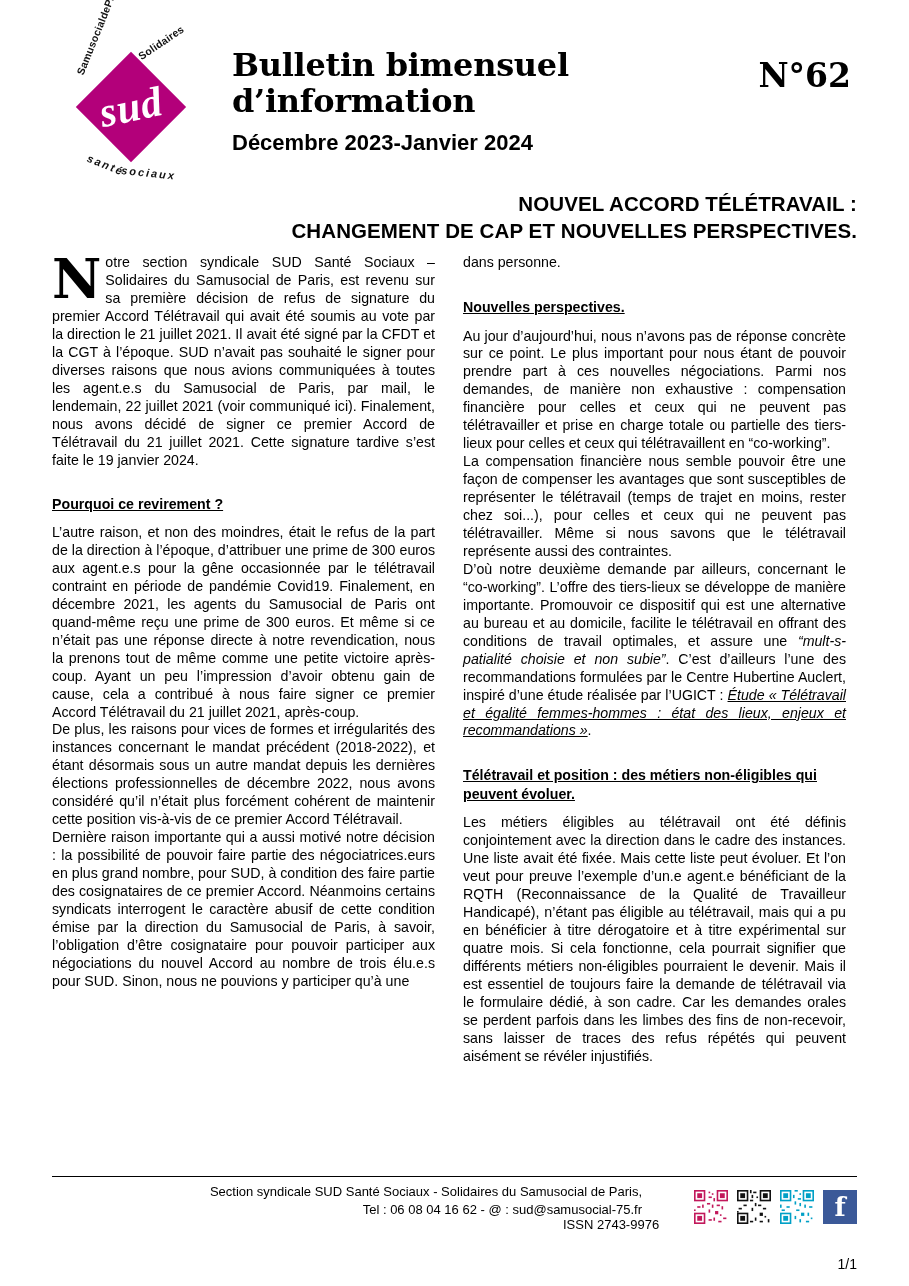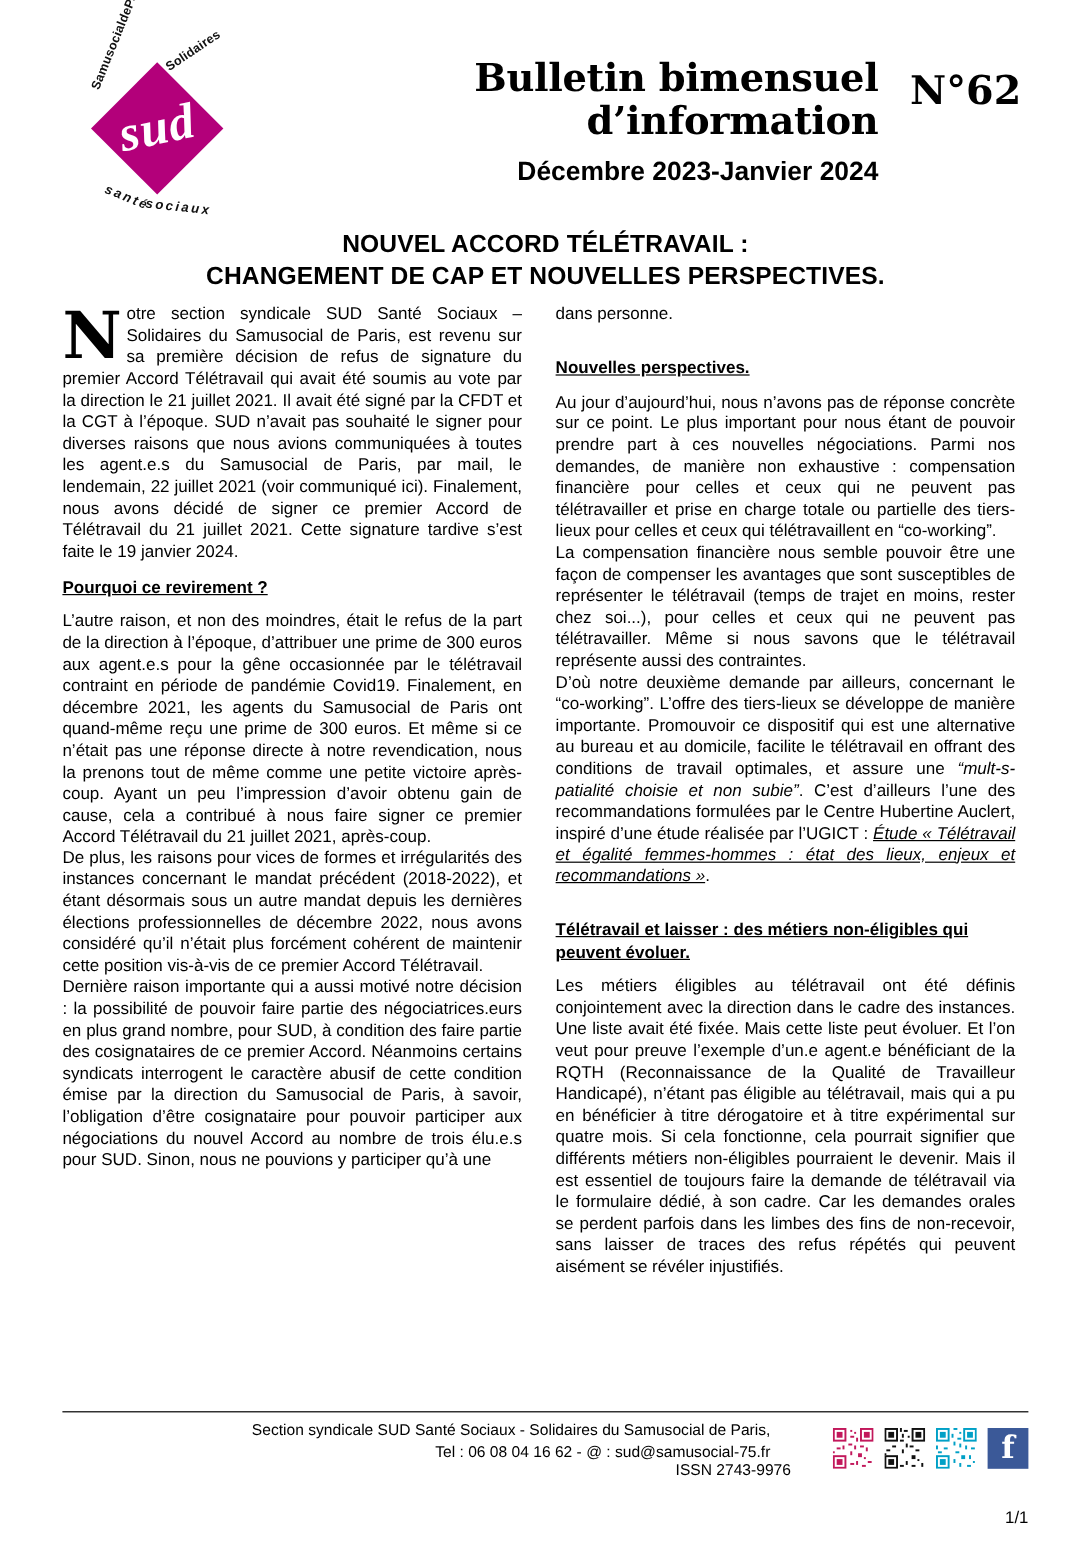--- a/index.html
+++ b/index.html
@@ -114,21 +114,21 @@
     transform-origin: left top;
     letter-spacing: 2px;
     white-space: nowrap;
   }
 
   .head-center {
     position: absolute;
     left: 180px;
     top: 18px;
     width: 500px;
-    text-align: right;
+    text-align: left;
   }
   .bulletin-title {
     font-family: "DejaVu Serif", serif;
     font-weight: bold;
     font-size: 32px;
     line-height: 1.12;
     letter-spacing: -0.3px;
   }
   .bulletin-date {
     margin-top: 10px;
@@ -140,21 +140,21 @@
     position: absolute;
     right: 6px;
     top: 26px;
     font-family: "DejaVu Serif", serif;
     font-weight: bold;
     font-size: 33px;
   }
 
   
   .article-title {
-    text-align: center;
+    text-align: right;
     font-size: 20.5px;
     font-weight: bold;
     line-height: 1.32;
     margin: 8px 0 10px 0;
     letter-spacing: .1px;
   }
 
   
   .columns {
     display: flex;
@@ -182,21 +182,21 @@
   }
   .subhead {
     font-weight: bold;
     text-decoration: underline;
     margin-top: 26px;
     margin-bottom: 11px;
     text-align: left;
     line-height: 1.3;
   }
   .subhead-first {
-    margin-top: 11px;
+    margin-top: 25px;
   }
   .ital {
     font-style: italic;
   }
   .ital-u {
     font-style: italic;
     text-decoration: underline;
   }
 
   
@@ -304,21 +304,21 @@
       <p>Dernière raison importante qui a aussi motivé notre décision : la possibilité de pouvoir faire partie des négociatrices.eurs en plus grand nombre, pour SUD, à condition des faire partie des cosignataires de ce premier Accord. Néanmoins certains syndicats interrogent le caractère abusif de cette condition émise par la direction du Samusocial de Paris, à savoir, l’obligation d’être cosignataire pour pouvoir participer aux négociations du nouvel Accord au nombre de trois élu.e.s pour SUD. Sinon, nous ne pouvions y participer qu’à une</p>
     </div>
 
     <div class="col">
       <p>dans personne.</p>
       <div class="subhead">Nouvelles perspectives.</div>
       <p>Au jour d’aujourd’hui, nous n’avons pas de réponse concrète sur ce point. Le plus important pour nous étant de pouvoir prendre part à ces nouvelles négociations. Parmi nos demandes, de manière non exhaustive : compensation financière pour celles et ceux qui ne peuvent pas télétravailler et prise en charge totale ou partielle des tiers-lieux pour celles et ceux qui télétravaillent en “co-working”.</p>
       <p>La compensation financière nous semble pouvoir être une façon de compenser les avantages que sont susceptibles de représenter le télétravail (temps de trajet en moins, rester chez soi...), pour celles et ceux qui ne peuvent pas télétravailler. Même si nous savons que le télétravail représente aussi des contraintes.</p>
       <p><span>D’où notre deuxième demande par ailleurs, concernant le “co-working”. L’offre des tiers-lieux se développe de manière importante. Promouvoir ce dispositif qui est une alternative au bureau et au domicile, facilite le télétravail en offrant des conditions de travail optimales, et assure une </span><span class="ital">“mult-s-patialité choisie et non subie”</span><span>. C’est d’ailleurs l’une des recommandations formulées par le Centre Hubertine Auclert, inspiré d’une étude réalisée par l’UGICT : </span><span class="ital-u">Étude « Télétravail et égalité femmes-hommes : état des lieux, enjeux et recommandations »</span><span>.</span></p>
       <div class="subhead">
-        <span>Télétravail et laisser : des métiers non-éligibles qui</span>
+        <span>Télétravail et position : des métiers non-éligibles qui</span>
         <span>peuvent évoluer.</span>
       </div>
       <p>Les métiers éligibles au télétravail ont été définis conjointement avec la direction dans le cadre des instances. Une liste avait été fixée. Mais cette liste peut évoluer. Et l’on veut pour preuve l’exemple d’un.e agent.e bénéficiant de la RQTH (Reconnaissance de la Qualité de Travailleur Handicapé), n’étant pas éligible au télétravail, mais qui a pu en bénéficier à titre dérogatoire et à titre expérimental sur quatre mois. Si cela fonctionne, cela pourrait signifier que différents métiers non-éligibles pourraient le devenir. Mais il est essentiel de toujours faire la demande de télétravail via le formulaire dédié, à son cadre. Car les demandes orales se perdent parfois dans les limbes des fins de non-recevoir, sans laisser de traces des refus répétés qui peuvent aisément se révéler injustifiés.</p>
     </div>
   </div>
 
   <div class="footer">
     <div class="footer-rule"></div>
     <div class="footer-text">
       <div>Section syndicale SUD Santé Sociaux - Solidaires du Samusocial de Paris,</div>

